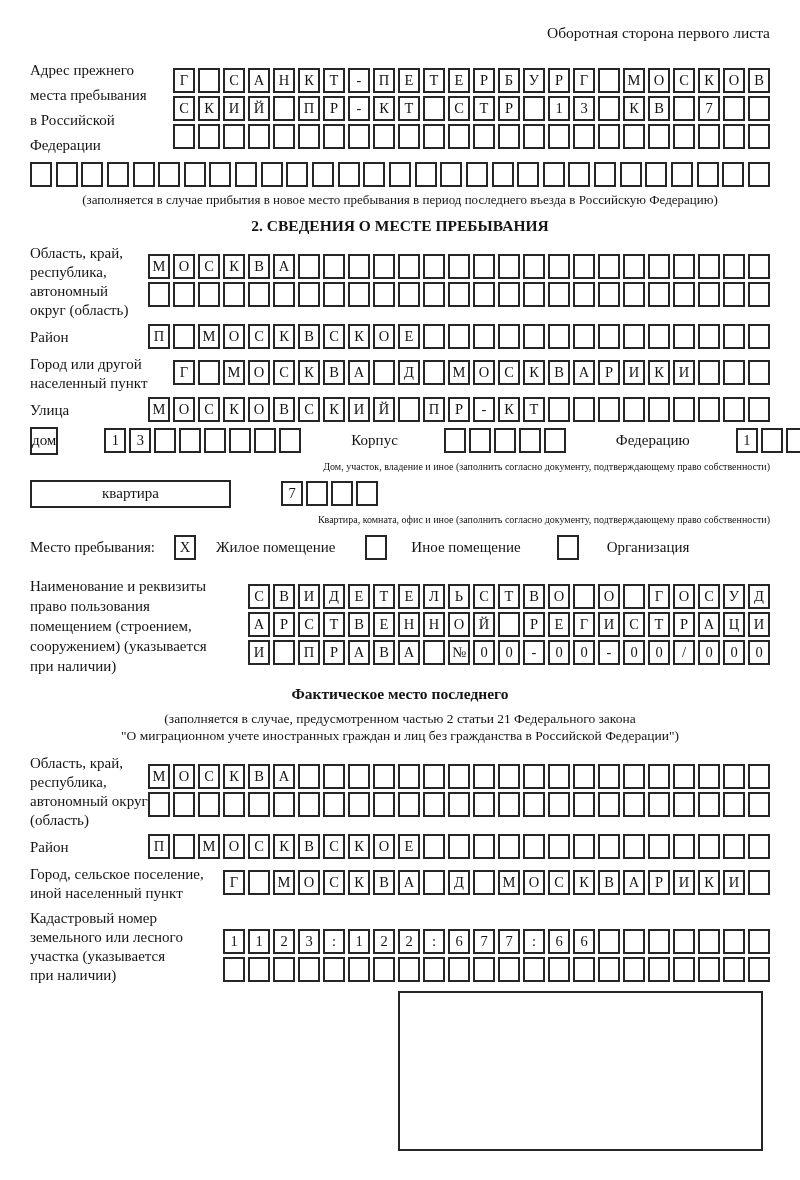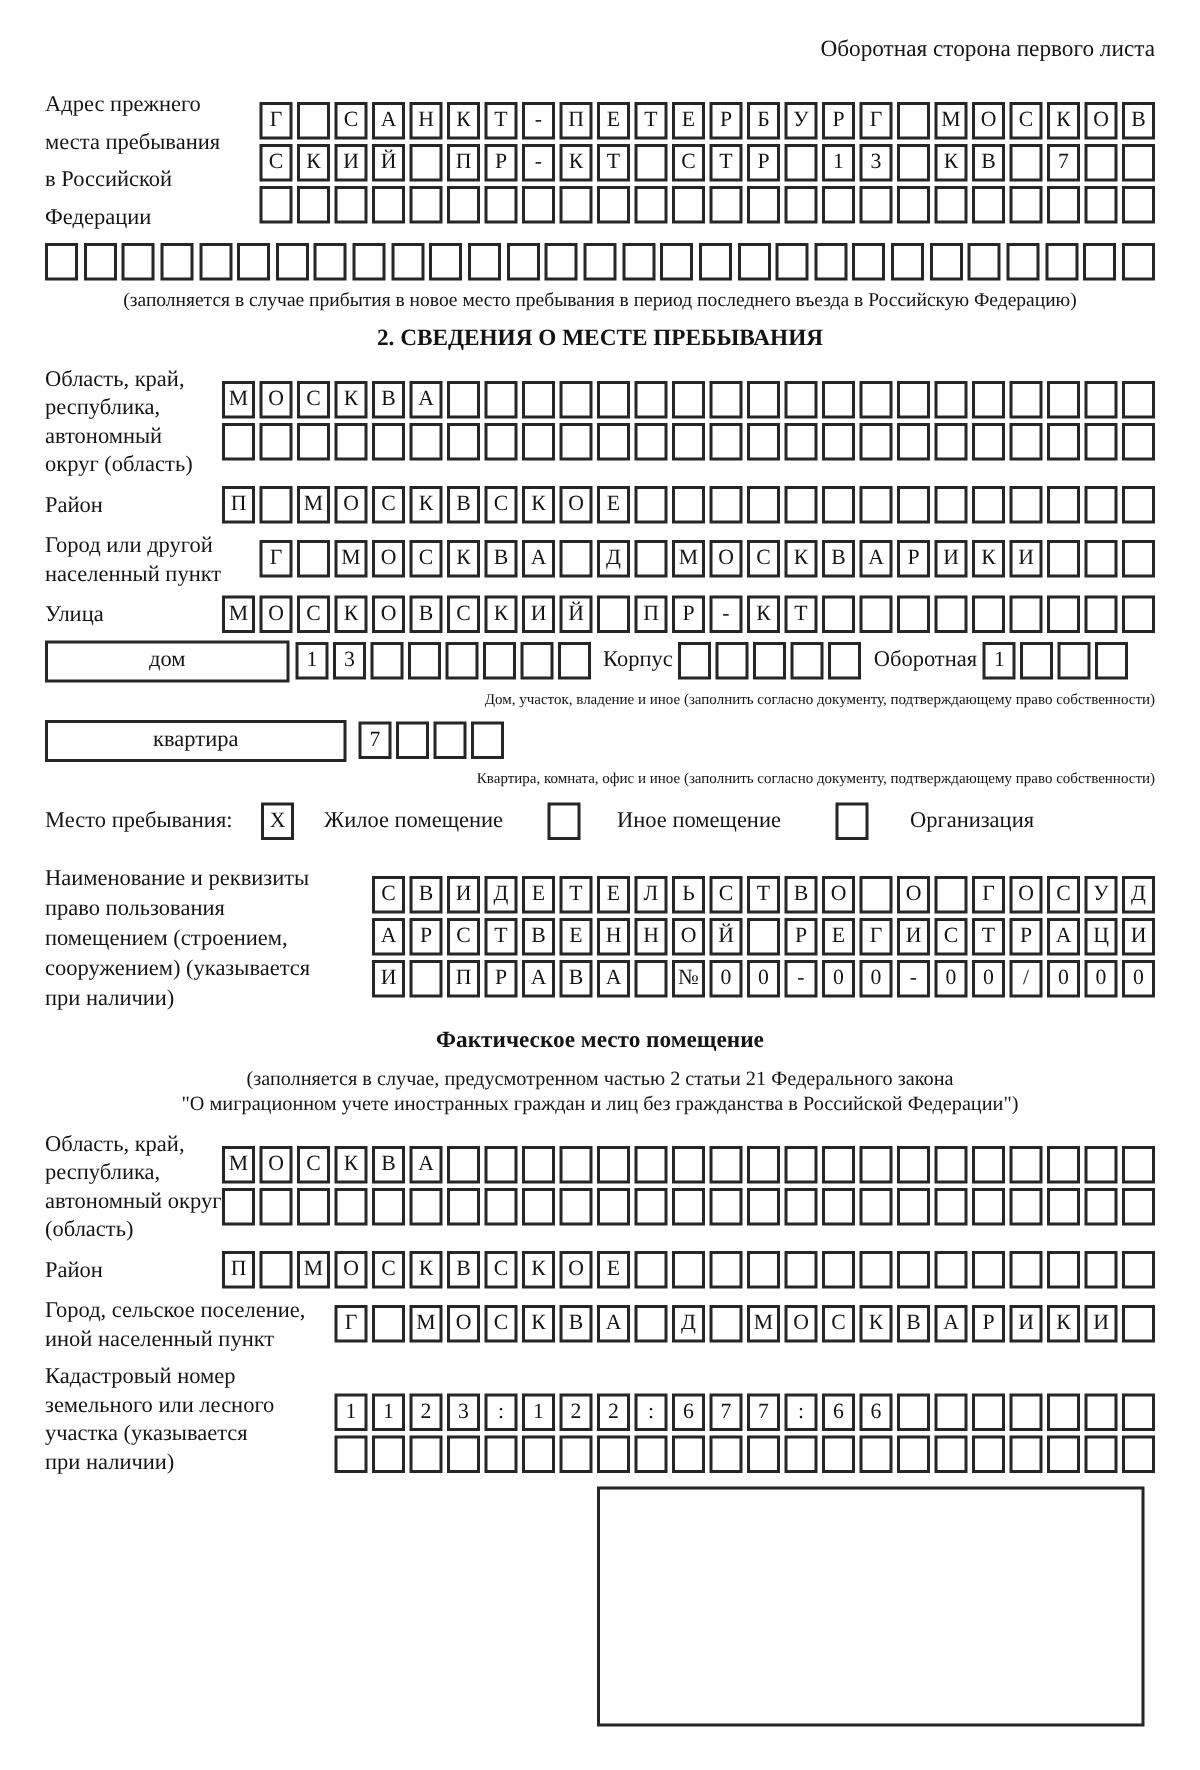--- a/index.html
+++ b/index.html
@@ -26,21 +26,21 @@
     display:flex; align-items:center; justify-content:center;
     font-size:14.5px; line-height:1;
   }
   .boxrow.fullw { width:100%; justify-content:space-between; margin:3px 0 0 0; }
   .boxrow.fullw .cell { flex:0 0 22px; }
 
   .note { font-size:13px; line-height:15.5px; text-align:center; margin-top:5px; }
   .note div { display:block; }
   .sec-title { text-align:center; font-weight:bold; font-size:15.5px; margin:9px 0 7px 0; }
 
-  .inline-row { display:flex; align-items:center; margin-top:5px; }
+  .inline-row { display:flex; align-items:center; margin-top:5px;gap:42px; }
   .labelbox {
     border:2px solid #262626; height:28px;
     display:flex; align-items:center; justify-content:center; font-size:15px;
   }
   .labelbox.dom { width:163px; }
   .labelbox.kv  { width:201px; }
   .ilabel { font-size:15px; }
   .ml4 { margin-left:4px; } .ml7 { margin-left:8px; }
 
   .small-note { font-size:10px; line-height:16px; margin:4px 0 2px 0; text-align:right; }
@@ -373,21 +373,21 @@
         <div class="cell"></div>
       </div>
     <div class="ilabel ml7">Корпус</div>
     <div class="boxrow ml4">
         <div class="cell"></div>
         <div class="cell"></div>
         <div class="cell"></div>
         <div class="cell"></div>
         <div class="cell"></div>
       </div>
-    <div class="ilabel ml7">Оборотная</div>
+    <div class="ilabel ml7">Федерацию</div>
     <div class="boxrow ml4">
         <div class="cell">1</div>
         <div class="cell"></div>
         <div class="cell"></div>
         <div class="cell"></div>
       </div>
   </div>
   <div class="small-note">Дом, участок, владение и иное (заполнить согласно документу, подтверждающему право собственности)</div>
 
   <div class="inline-row">
@@ -485,21 +485,21 @@
           <div class="cell">0</div>
           <div class="cell">0</div>
           <div class="cell">/</div>
           <div class="cell">0</div>
           <div class="cell">0</div>
           <div class="cell">0</div>
         </div>
     </div>
   </div>
 
-  <div class="sec-title">Фактическое место помещение</div>
+  <div class="sec-title">Фактическое место последнего</div>
   <div class="note fact-note">
       <div>(заполняется в случае, предусмотренном частью 2 статьи 21 Федерального закона</div>
       <div>"О миграционном учете иностранных граждан и лиц без гражданства в Российской Федерации")</div>
     </div>
 
   <div class="field" style="margin-top:8px;">
     <div class="flabel">
         <div>Область, край,</div>
         <div>республика,</div>
         <div>автономный округ</div>

